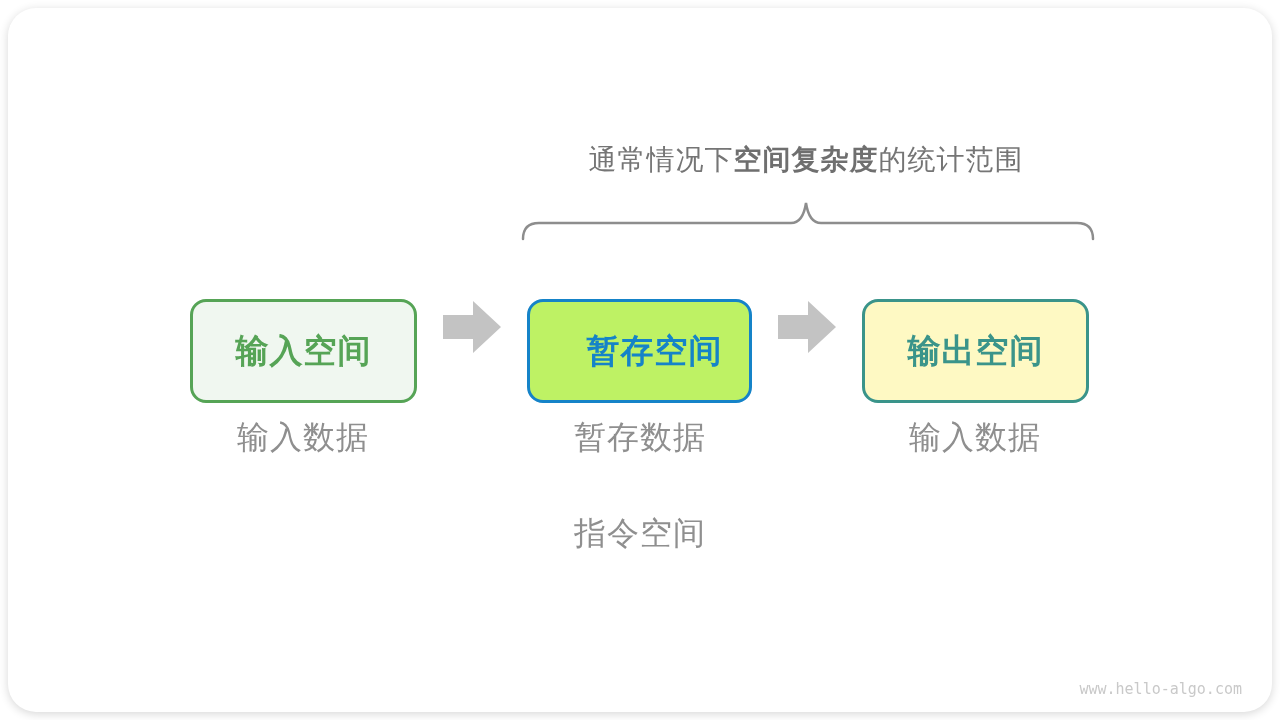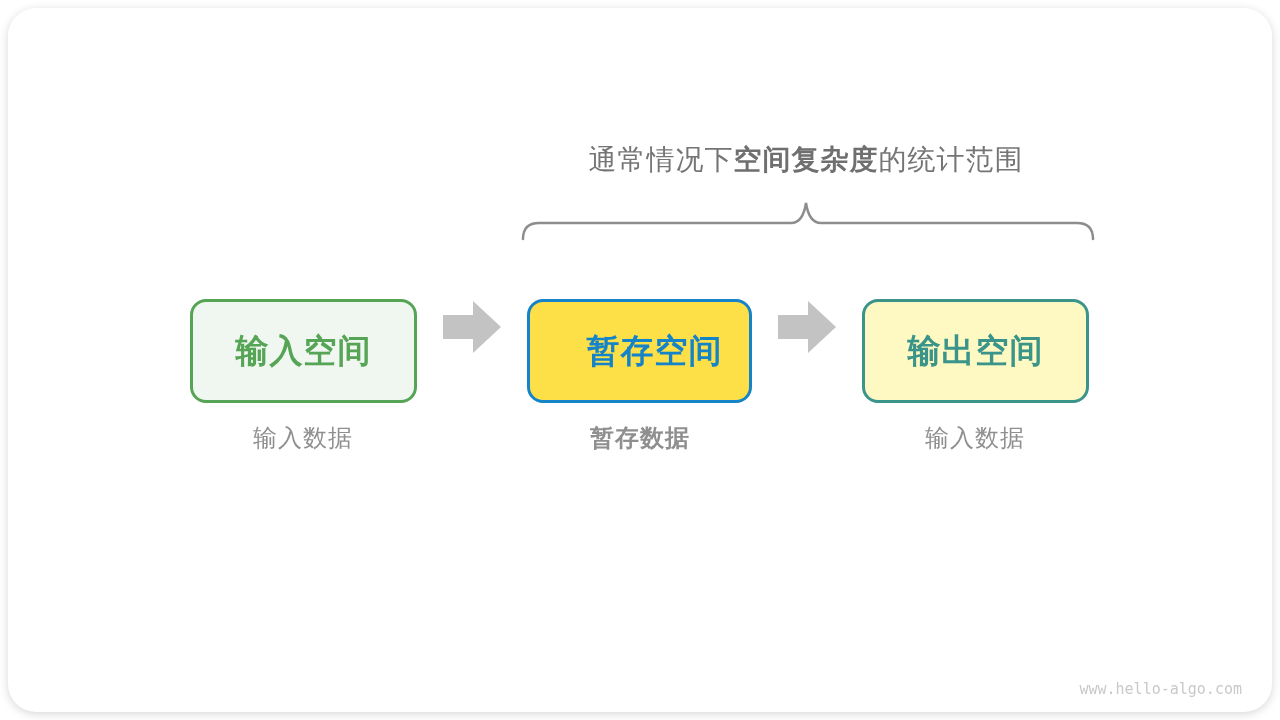--- a/index.html
+++ b/index.html
@@ -50,41 +50,41 @@
     border: 3px solid;
     display: flex;
     align-items: center;
     justify-content: center;
     font-size: 33px;
     font-weight: bold;
     letter-spacing: 1px;
     margin-top: 32px;
   }
   .box-input  { left: 182px; border-color: #56A456; background: #F0F7F0; color: #56A456; }
-  .box-temp   { left: 519px; width: 225px; border-color: #1583C8; background: #fde047; color: #1583C8; padding-left: 30px; }
+  .box-temp   { left: 519px; width: 225px; border-color: #1583C8; background: #bef264; color: #1583C8; padding-left: 30px; }
   .box-output { left: 854px; border-color: #3A948A; background: #fef9c3; color: #3A948A; }
   
   .block-arrow {
     position: absolute;
     top: 293px;
     width: 58px; height: 52px;
   }
   .arrow-1 { left: 435px; }
   .arrow-2 { left: 770px; }
   
   .sublabel {
     position: absolute;
     transform: translate(-50%, -50%);
     white-space: nowrap;
-    font-size: 24px;
+    font-size: 32px;
     color: #8F8F8F;
     letter-spacing: 1px;
   }
   .lbl-input   { left: 295px; top: 430px; }
-  .lbl-temp-1  { left: 632px; top: 430px; font-weight: bold; }
+  .lbl-temp-1  { left: 632px; top: 430px; }
   .lbl-temp-2  { left: 632px; top: 478px; }
   .lbl-temp-3  { left: 632px; top: 526px; }
   .lbl-output  { left: 967px; top: 430px; }
   
   .watermark {
     position: absolute;
     right: 30px; bottom: 14px;
     font-family: "DejaVu Sans Mono", "Liberation Mono", monospace;
     font-size: 15px;
     color: #C9C9C9;
@@ -117,17 +117,18 @@
   <svg class="block-arrow arrow-2" viewBox="0 0 58 52">
     <polygon points="0,14 30,14 30,0 58,26 30,52 30,38 0,38" fill="#C3C3C3"></polygon>
   </svg>
 
   <div class="space-box box-output">
     <span>输出空间</span>
   </div>
 
   <div class="sublabel lbl-input">输入数据</div>
   <div class="sublabel lbl-temp-1">暂存数据</div>
+  <div class="sublabel lbl-temp-3">指令空间</div>
   <div class="sublabel lbl-output">输入数据</div>
 
   <div class="watermark">www.hello-algo.com</div>
 
 </div>
 
 </body></html>

